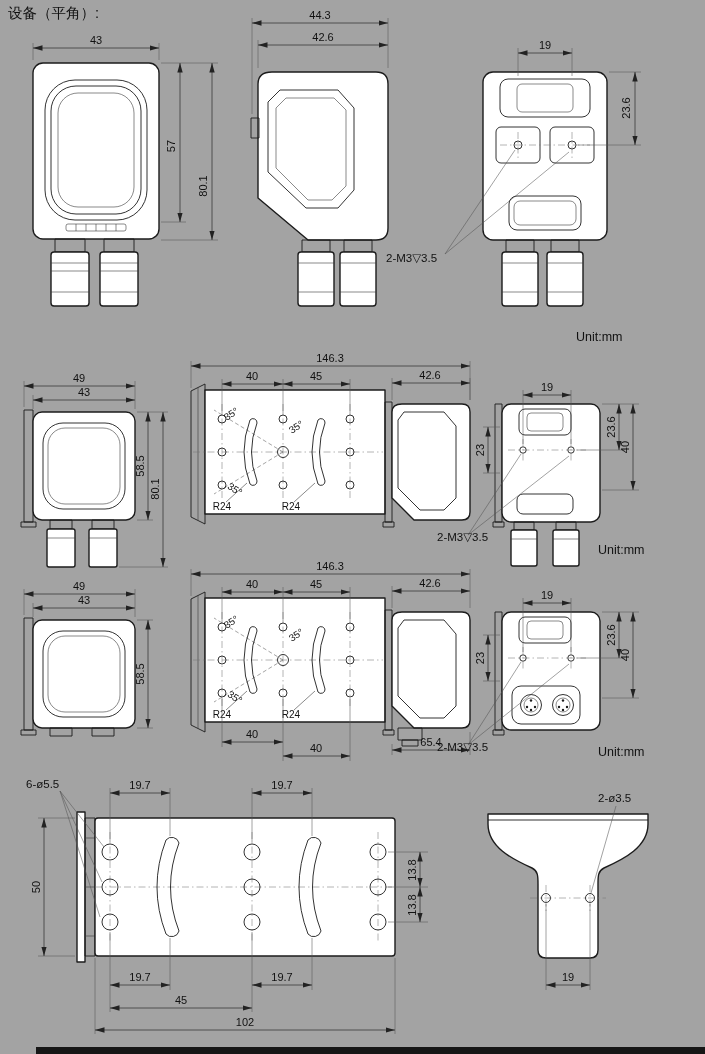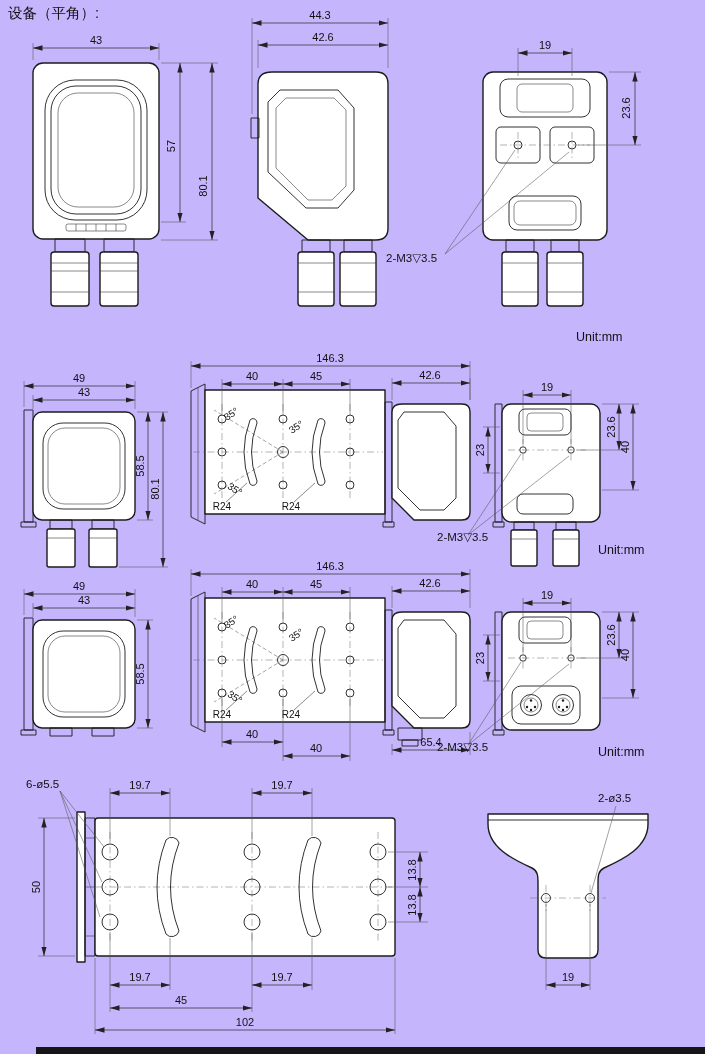--- a/index.html
+++ b/index.html
@@ -1,16 +1,16 @@
 <!DOCTYPE html>
 <html><head>
 <meta charset="utf-8">
 <style>
   html,body{margin:0;padding:0;background:#fff}
-  .sheet{position:relative;width:705px;height:1054px;background:#c4b5fd;overflow:hidden}
+  .sheet{position:relative;width:705px;height:1054px;background:#a3a3a3;overflow:hidden}
   svg{display:block}
   .ol{fill:#fff;stroke:#1c1c1c;stroke-width:1.4;stroke-linejoin:round}
   .ml{fill:none;stroke:#1c1c1c;stroke-width:0.9;stroke-linejoin:round}
   .tl{fill:none;stroke:#3a3a3a;stroke-width:0.6}
   .xl{stroke:#555;stroke-width:0.55;fill:none}
   .dl{stroke:#333;stroke-width:0.75;fill:none}
   .cl{stroke:#777;stroke-width:0.55;stroke-dasharray:7 3 1.5 3;fill:none}
   .dsh{stroke:#666;stroke-width:0.6;stroke-dasharray:4 2.5;fill:none}
   text{font-family:"Liberation Sans","DejaVu Sans",sans-serif;fill:#111}
   .dim{font-size:11px;text-anchor:middle}

